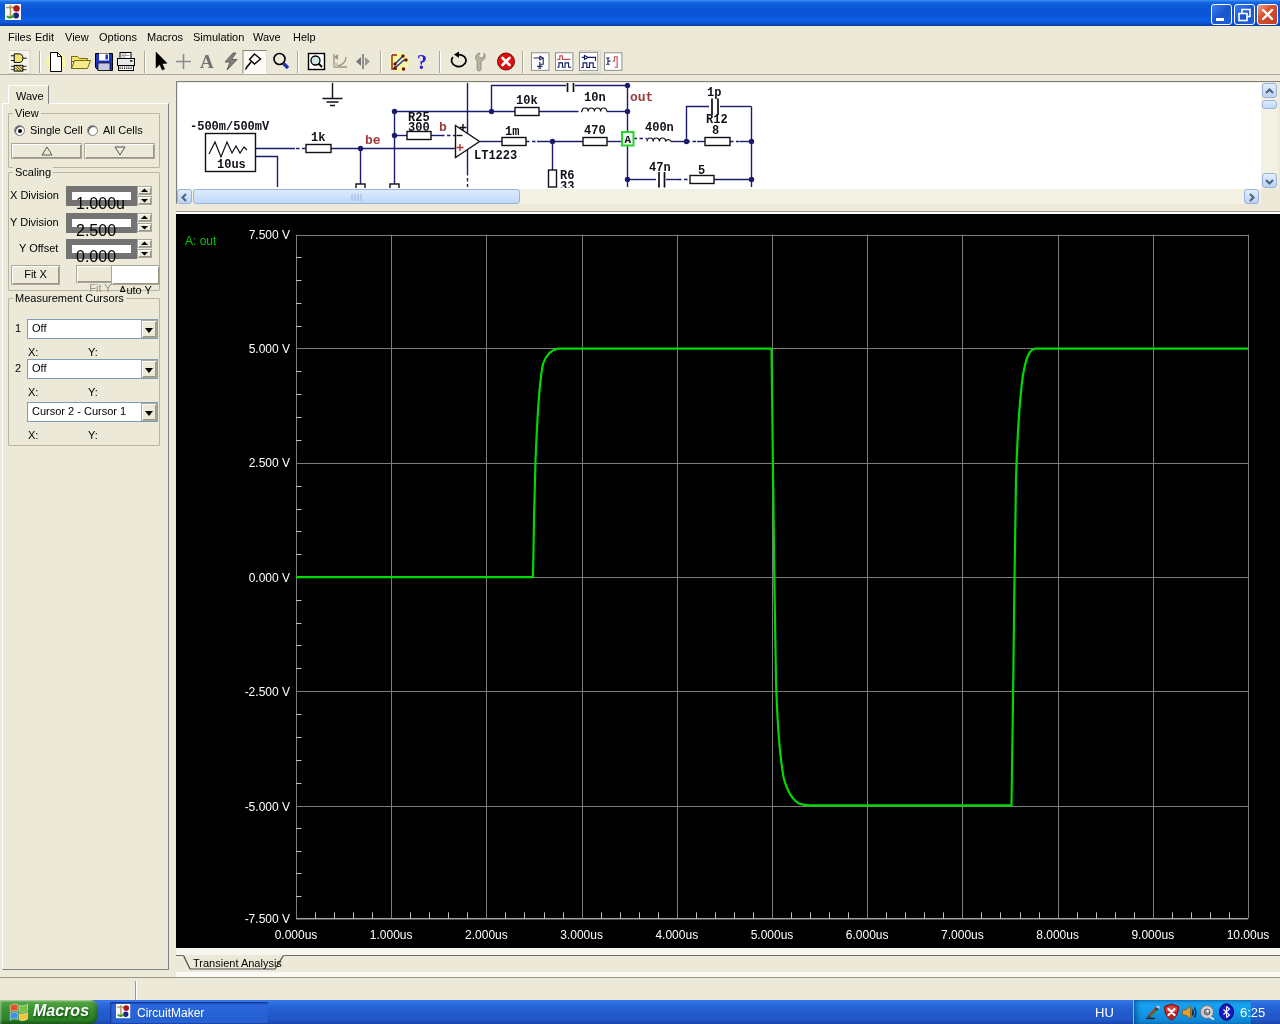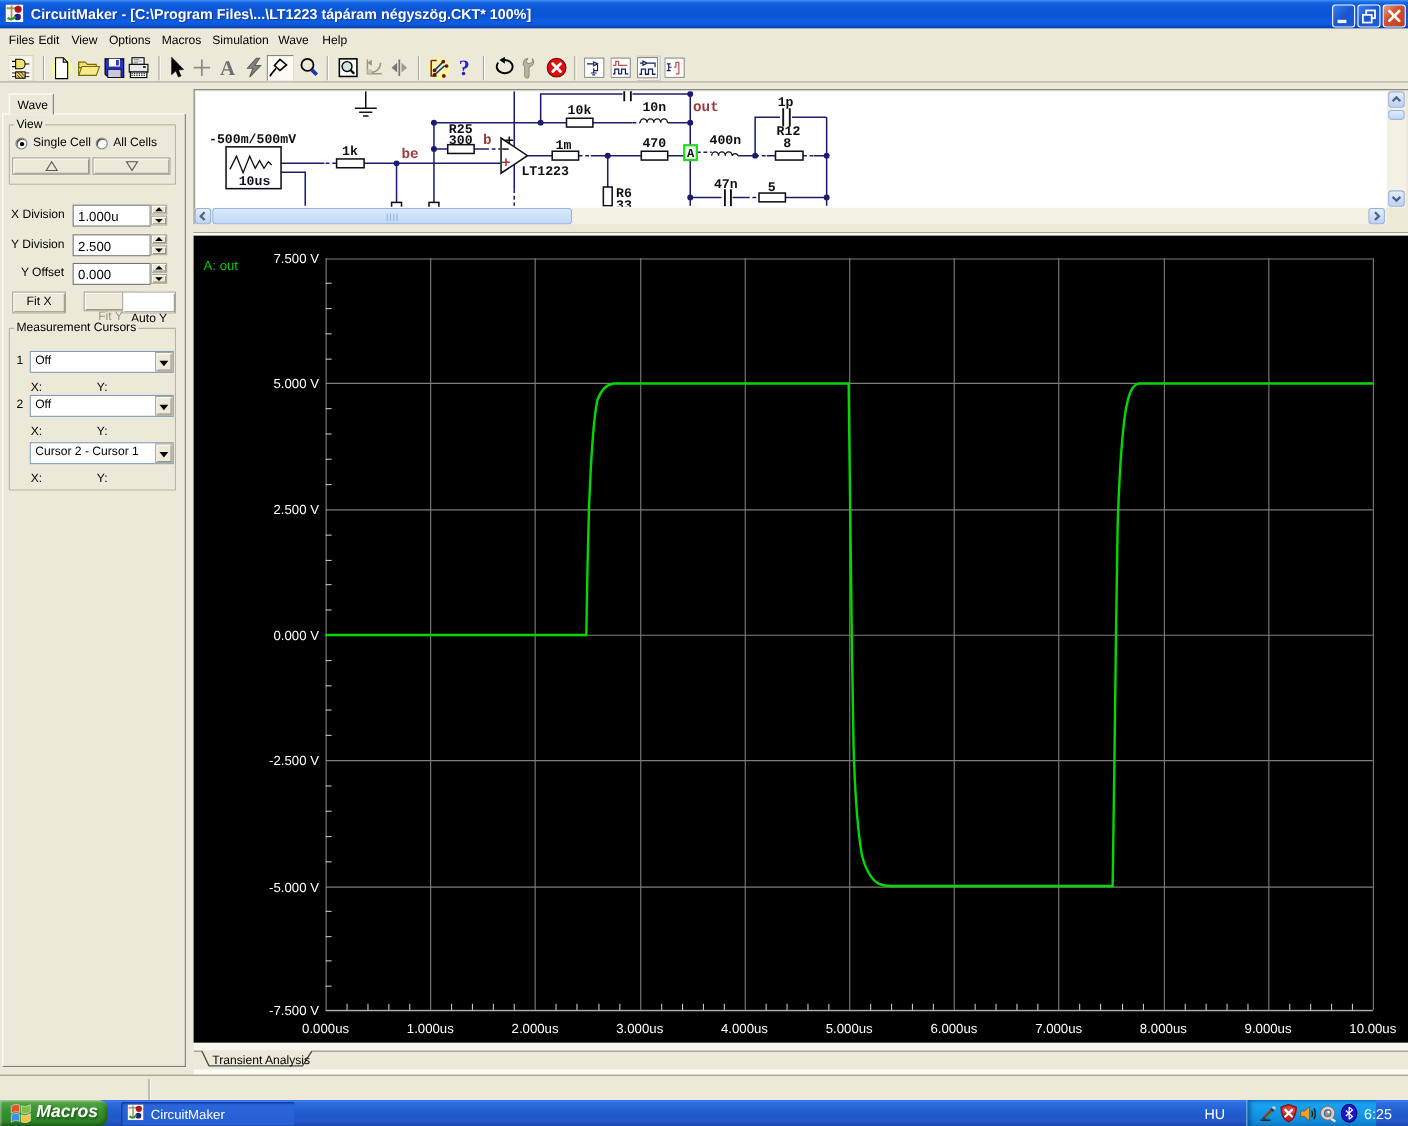--- a/index.html
+++ b/index.html
@@ -32,21 +32,21 @@
 #wavetab { left:8px; top:8px; width:41px; height:19px; background:#ece9d8;
   border-top:1px solid #fff; border-left:1px solid #fff; border-right:1px solid #808080;
   font-size:11px; padding:4px 0 0 7px; z-index:2; }
 #panelbox { left:2px; top:26px; width:167px; height:867px; background:#ece9d8;
   border-top:1px solid #fff; border-left:1px solid #fff; border-right:1px solid #808080; border-bottom:1px solid #808080; }
 .grp { position:absolute; border:1px solid #b8b5a2; border-radius:1px; }
 .grplabel { position:absolute; top:-7px; left:4px; background:#ece9d8; font-size:11px; padding:0 2px; }
 .ptext { position:absolute; font-size:11px; color:#000; }
 .pbtn { position:absolute; background:#ece9d8; border:1px solid #aca899;
   box-shadow:inset 1px 1px 0 #fff, inset -1px -1px 0 #9a9786; font-size:11px; text-align:center; }
-.ptextbox { position:absolute; background:#fff; border:1px solid #737373; font-size:12px; padding:3px 0 0 4px; }
+.ptextbox { position:absolute; background:#fff; border:6px solid #737373; font-size:16px; padding:3px 0 0 4px; }
 .spin { position:absolute; width:15px; height:19px; }
 .spin div { position:absolute; left:0; width:15px; height:9px; background:#ece9d8; border:1px solid #aca899;
   box-shadow:inset 1px 1px 0 #fff, inset -1px -1px 0 #9a9786; }
 .spin .up{ top:0; } .spin .dn{ top:10px; }
 .spin svg { position:absolute; }
 .combo { position:absolute; background:#fff; border:1px solid #7f9db9; font-size:11px; }
 .combo .txt { position:absolute; left:4px; top:2px; }
 .combo .cbtn { position:absolute; right:0px; top:0px; width:16px; height:100%; background:#ece9d8;
   border:1px solid #aca899; box-shadow:inset 1px 1px 0 #fff, inset -1px -1px 0 #9a9786; }
 .radio { position:absolute; width:11px; height:11px; border-radius:50%; background:#fff;
@@ -88,21 +88,20 @@
 <body>
 
 <div id="titlebar" class="abs">
   <svg class="abs" style="left:5px;top:4px" width="18" height="18" viewBox="0 0 18 18">
     <rect x="0" y="0" width="16" height="16" fill="#fdf6fa"></rect>
     <path d="M1,3.5 H13 M5.5,1 V14" stroke="#a89858" stroke-width="1.6" fill="none"></path>
     <circle cx="11.5" cy="4.5" r="3.2" fill="#a81818"></circle>
     <circle cx="11" cy="11.5" r="3" fill="#202088"></circle>
     <path d="M2,12 Q5.5,15.5 9,11" stroke="#2ca02c" stroke-width="2.2" fill="none"></path>
   </svg>
-  <div id="titletext" class="abs">CircuitMaker - [C:\Program Files\...\LT1223 tápáram négyszög.CKT* 100%]</div>
   <div id="btn-min" class="tbtn abs">
       <svg width="21" height="21">
         <rect x="4" y="13" width="8" height="3" fill="#fff"></rect>
       </svg>
     </div>
   <div id="btn-max" class="tbtn abs">
       <svg width="21" height="21">
     <rect x="7" y="4.5" width="8" height="7" fill="none" stroke="#fff" stroke-width="1.6"></rect>
     <rect x="4" y="8.5" width="8" height="7" fill="#1b55cf" stroke="#fff" stroke-width="1.6"></rect>
       </svg>
@@ -258,20 +257,23 @@
   <div class="ptext" style="left:30px;top:47px">Single Cell</div>
   <div class="radio" style="left:87px;top:48px"></div>
   <div class="ptext" style="left:103px;top:47px">All Cells</div>
   <div class="pbtn" style="left:11px;top:66px;width:71px;height:16px"><svg width="69" height="14">
         <path d="M30 11 L35 3 L40 11 Z" fill="none" stroke="#555"></path>
       </svg></div>
   <div class="pbtn" style="left:84px;top:66px;width:71px;height:16px"><svg width="69" height="14">
         <path d="M30 3 L40 3 L35 11 Z" fill="none" stroke="#555"></path>
       </svg></div>
 
+  <div class="grp" style="left:8px;top:95px;width:152px;height:119px">
+    <div class="grplabel">Scaling</div>
+  </div>
   <div class="ptext" style="left:10px;top:112px">X Division</div>
   <div class="ptextbox" style="left:66px;top:109px;width:71px;height:20px">1.000u</div>
   <div class="spin" style="left:137px;top:109px">
     <div class="up"></div>
       <div class="dn"></div>
     <svg width="15" height="20">
         <path d="M4 6 L7.5 2.5 L11 6 Z" fill="#000"></path>
         <path d="M4 13 L11 13 L7.5 16.5 Z" fill="#000"></path>
       </svg>
   </div>

